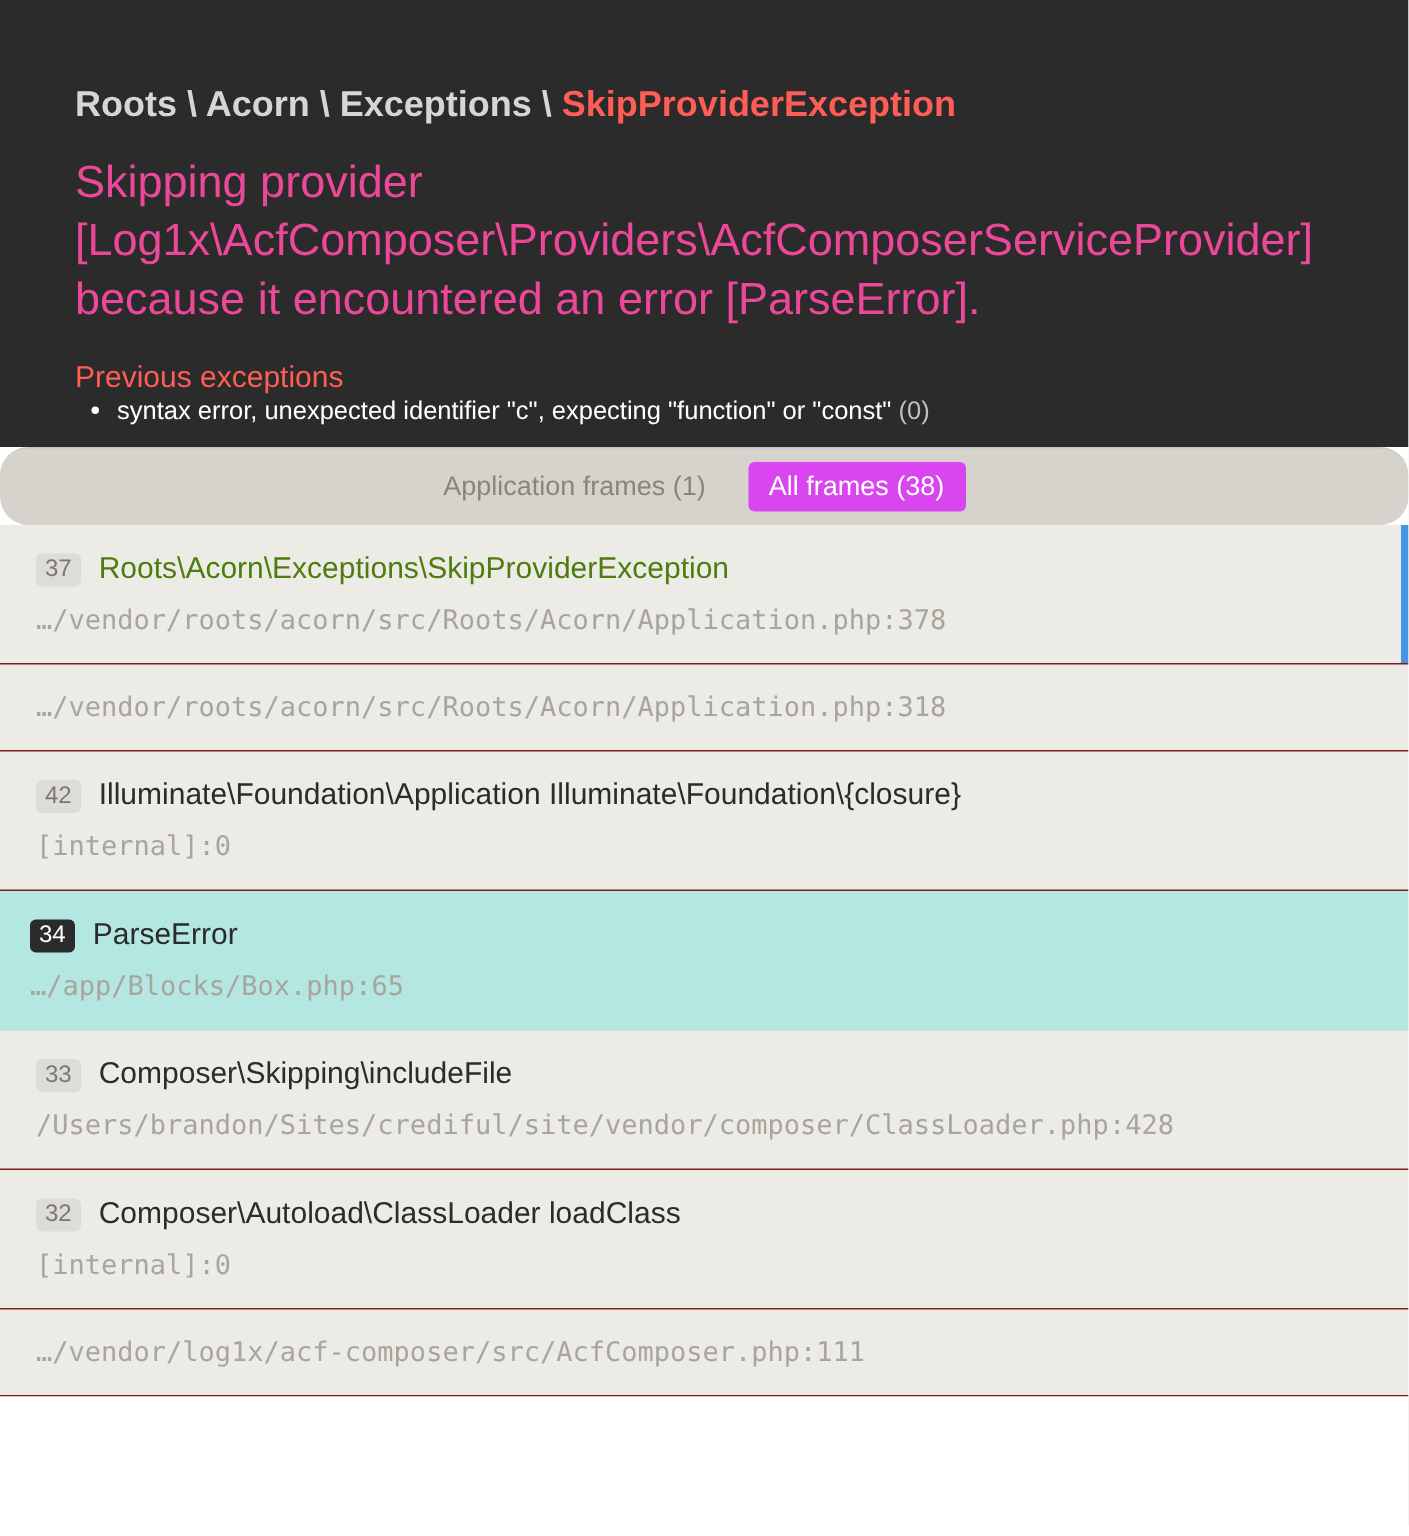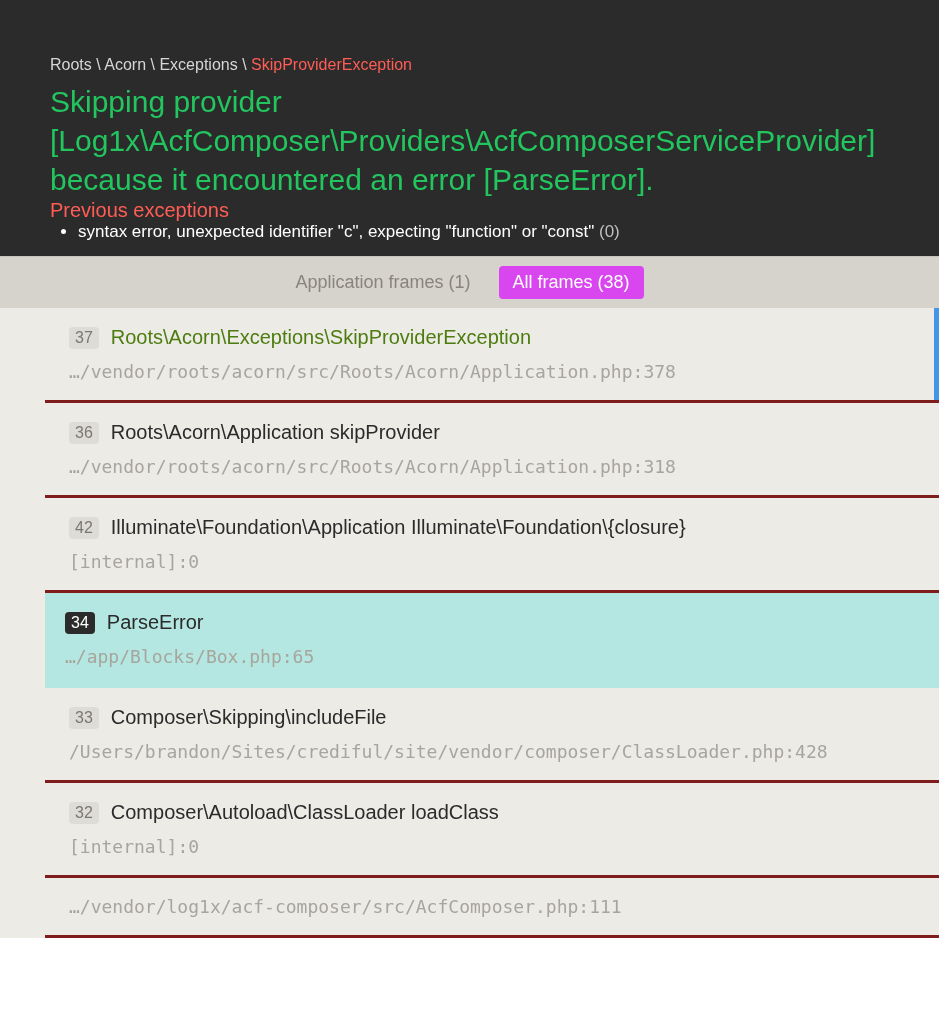--- a/index.html
+++ b/index.html
@@ -7,31 +7,33 @@
     width: 939px;
     font-family: -apple-system, BlinkMacSystemFont, "Segoe UI", Helvetica, Arial, sans-serif;
     background: #fff;
   }
   .header {
     background: #2b2b2b;
     padding: 56px 50px 14px 50px;
     color: #fff;
   }
   .breadcrumb {
-    font-size: 16px;
+    font-size: 24px;
     color: #d6d6d6;
-    margin-bottom: 8px;
+    margin-bottom: 18px;
+    font-weight: bold;
   }
   .breadcrumb .sep { color: #d6d6d6; }
   .breadcrumb .last { color: #ff5d55; }
   .title {
     font-size: 30px;
     font-weight: 500;
     line-height: 1.3;
-    color: #22c55e;
+    color: #ec4899;
+    margin-bottom: 22px;
   }
   .prev-exc-label {
     font-size: 20px;
     color: #ff5d55;
   }
   .prev-list {
     list-style: disc;
     padding-left: 28px;
   }
   .prev-list li {
@@ -40,40 +42,40 @@
   }
   .prev-list .code { color: #bfbfbf; }
   .tabs {
     background: #d6d3cc;
     display: flex;
     align-items: center;
     justify-content: center;
     gap: 28px;
     height: 52px;
     border-top: 1px solid #c8c5be;
+    border-radius: 19px;
   }
   .tab-inactive {
     font-size: 18px;
     color: #89857c;
   }
   .tab-active {
     font-size: 18px;
     color: #fff;
     background: #d946ef;
     padding: 6px 14px;
     border-radius: 4px;
   }
   .frames {
     background: #ecebe6;
   }
   .frame {
     padding: 18px 24px;
-    border-bottom: 3px solid #7f1d1d;
+    border-bottom: 1px solid #7f1d1d;
     position: relative;
-    margin-left: 45px;
   }
   .frame.selected::after {
     content: "";
     position: absolute;
     right: 0;
     top: 0;
     bottom: 0;
     width: 5px;
     background: #4595e6;
   }
@@ -149,24 +151,20 @@
 
 <div class="frames" id="frames-container">
     <div class="frame selected">
       <div class="frame-top">
         <span class="badge">37</span>
         <span class="frame-label link">Roots\Acorn\Exceptions\SkipProviderException</span>
       </div>
       <div class="frame-path"><span>…/vendor/roots/acorn/src/Roots/Acorn/Application.php</span><span class="frame-line">:</span><span class="frame-line">378</span></div>
     </div>
     <div class="frame">
-      <div class="frame-top">
-        <span class="badge">36</span>
-        <span class="frame-label">Roots\Acorn\Application skipProvider</span>
-      </div>
       <div class="frame-path"><span>…/vendor/roots/acorn/src/Roots/Acorn/Application.php</span><span class="frame-line">:</span><span class="frame-line">318</span></div>
     </div>
     <div class="frame">
       <div class="frame-top">
         <span class="badge">42</span>
         <span class="frame-label">Illuminate\Foundation\Application Illuminate\Foundation\{closure}</span>
       </div>
       <div class="frame-path"><span>[internal]</span><span class="frame-line">:</span><span class="frame-line">0</span></div>
     </div>
     <div class="frame highlight">

